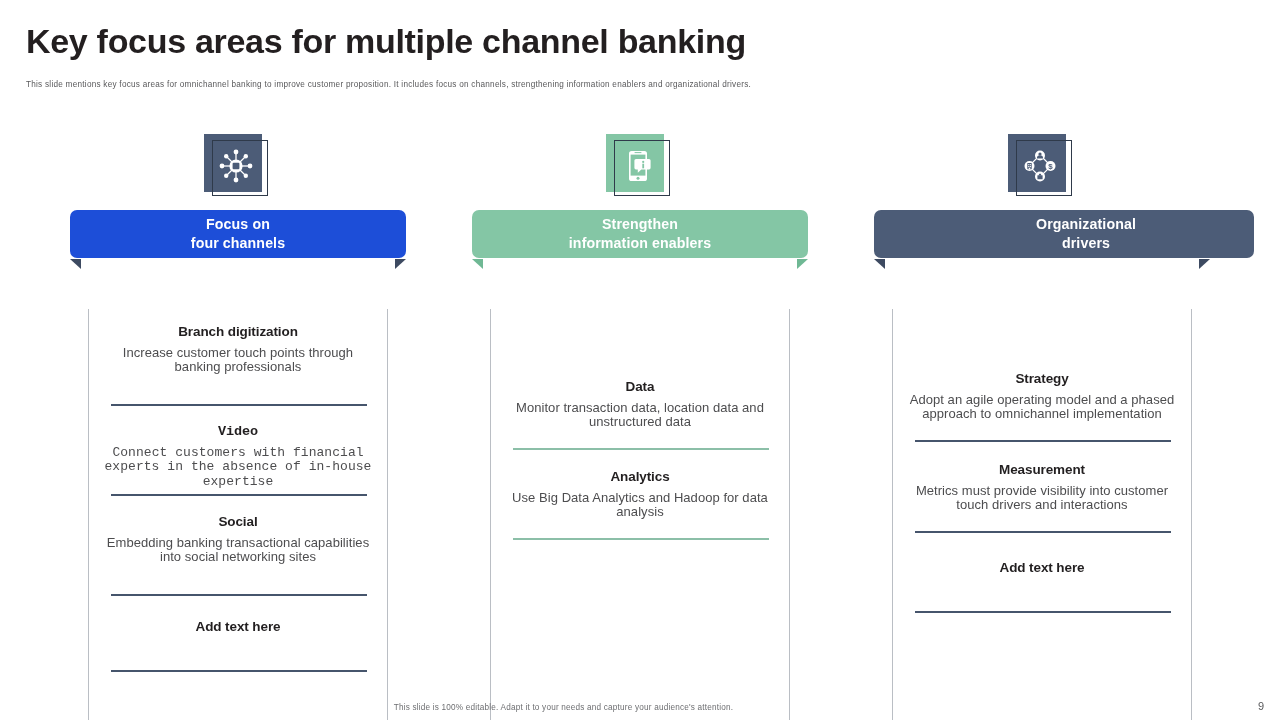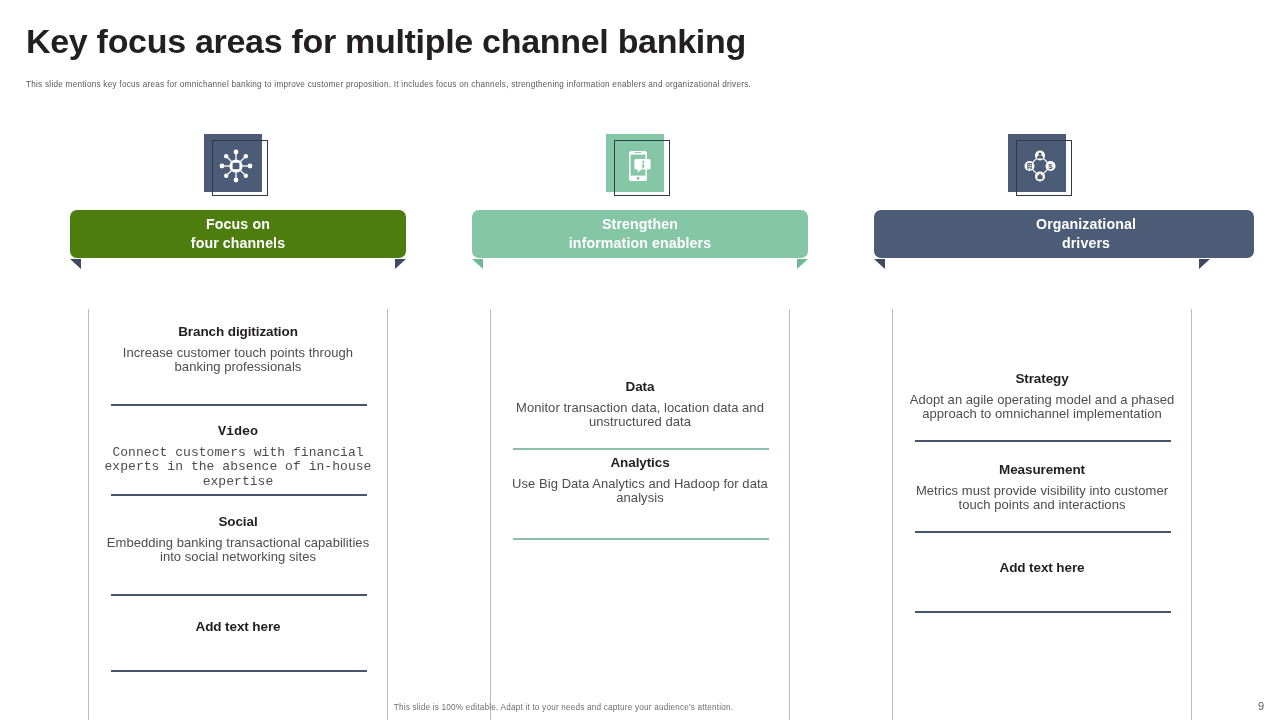--- a/index.html
+++ b/index.html
@@ -131,21 +131,21 @@
               <circle cx="29.8" cy="10.2" r="2.2"></circle>
                 <circle cx="10.2" cy="29.8" r="2.2"></circle>
               <circle cx="20" cy="20" r="6.6"></circle>
             </g>
             <rect x="16.6" y="16.8" width="6.8" height="6.4" rx="1" fill="#4c5c77"></rect>
           </svg>
         </div>
       </div>
     </div>
     <div class="banner-wrap">
-      <div class="banner" style="background: #4d7c0f;">
+      <div class="banner" style="background: #1d4ed8;">
         <div>
           <div>Focus on</div>
           <div>four channels</div>
         </div>
       </div>
       <div class="tail tail-l" style="border-top-color: rgb(61, 74, 97);"></div>
       <div class="tail tail-r" style="border-top-color: rgb(61, 74, 97);"></div>
     </div>
     <div class="body-card">
       <div class="blocks">
@@ -200,21 +200,21 @@
       <div class="tail tail-l" style="border-top-color: rgb(111, 184, 148);"></div>
       <div class="tail tail-r" style="border-top-color: rgb(111, 184, 148);"></div>
     </div>
     <div class="body-card">
       <div class="blocks">
         <div class="block" style="top:69px;">
           <div class="block-title">Data</div>
           <div class="block-desc">Monitor transaction data, location data and unstructured data</div>
         </div>
         <div class="rule" style="top: 139px; background: rgb(140, 191, 168);"></div>
-        <div class="block" style="top:145px;">
+        <div class="block" style="top:159px;">
           <div class="block-title">Analytics</div>
           <div class="block-desc">Use Big Data Analytics and Hadoop for data analysis</div>
         </div>
         <div class="rule" style="top: 229px; background: rgb(140, 191, 168);"></div>
       </div>
     </div>
   </div>
 
   <div class="col col-3">
     <div class="icon-zone">
@@ -261,21 +261,21 @@
     </div>
     <div class="body-card">
       <div class="blocks">
         <div class="block" style="top:61px;">
           <div class="block-title">Strategy</div>
           <div class="block-desc">Adopt an agile operating model and a phased approach to omnichannel implementation</div>
         </div>
         <div class="rule" style="top: 131px; background: rgb(70, 85, 108);"></div>
         <div class="block" style="top:152px;">
           <div class="block-title">Measurement</div>
-          <div class="block-desc">Metrics must provide visibility into customer touch points and interactions</div>
+          <div class="block-desc">Metrics must provide visibility into customer touch drivers and interactions</div>
         </div>
         <div class="rule" style="top: 222px; background: rgb(70, 85, 108);"></div>
         <div class="block" style="top:250px;">
           <div class="block-title">Add text here</div>
         </div>
         <div class="rule" style="top: 302px; background: rgb(70, 85, 108);"></div>
       </div>
     </div>
   </div>
 

